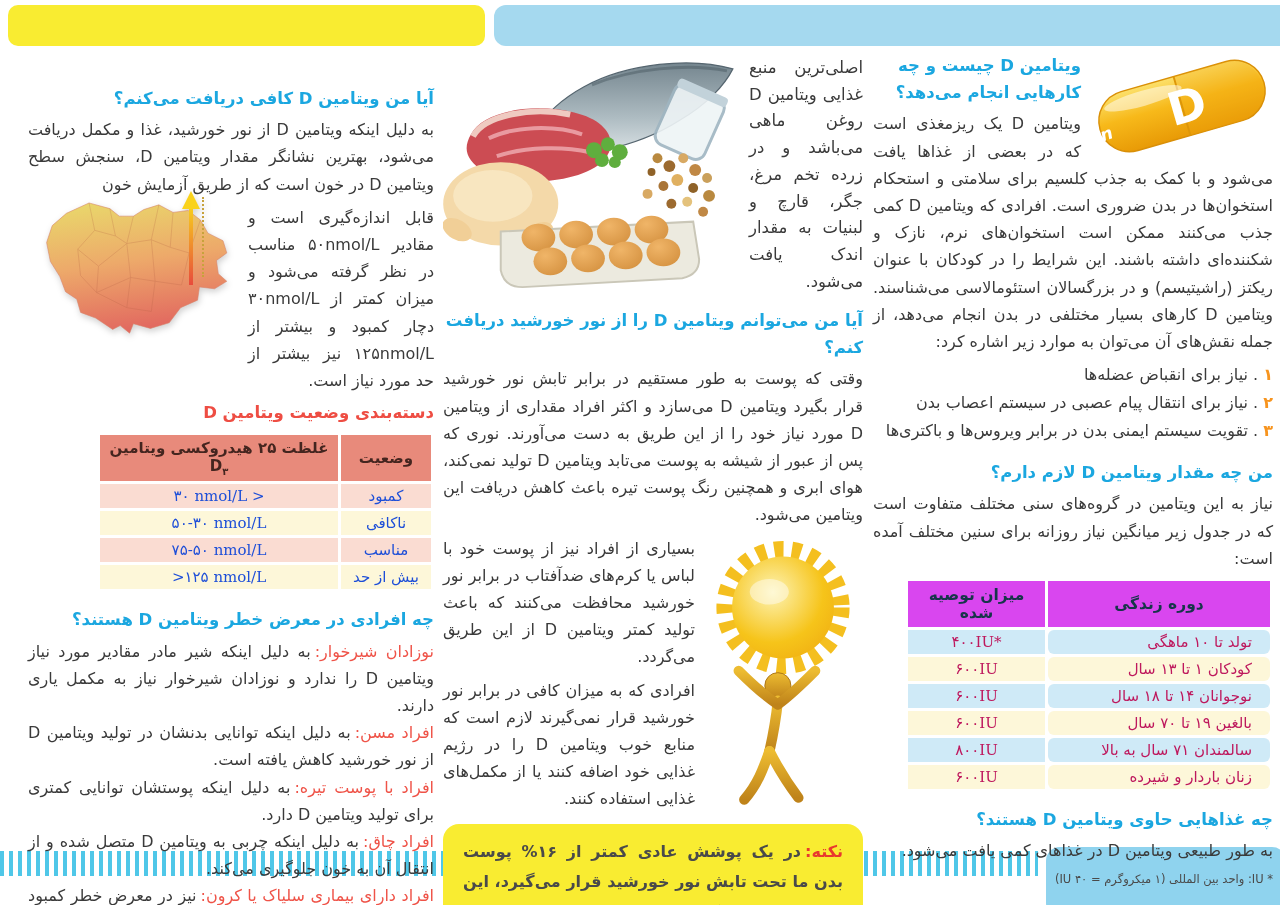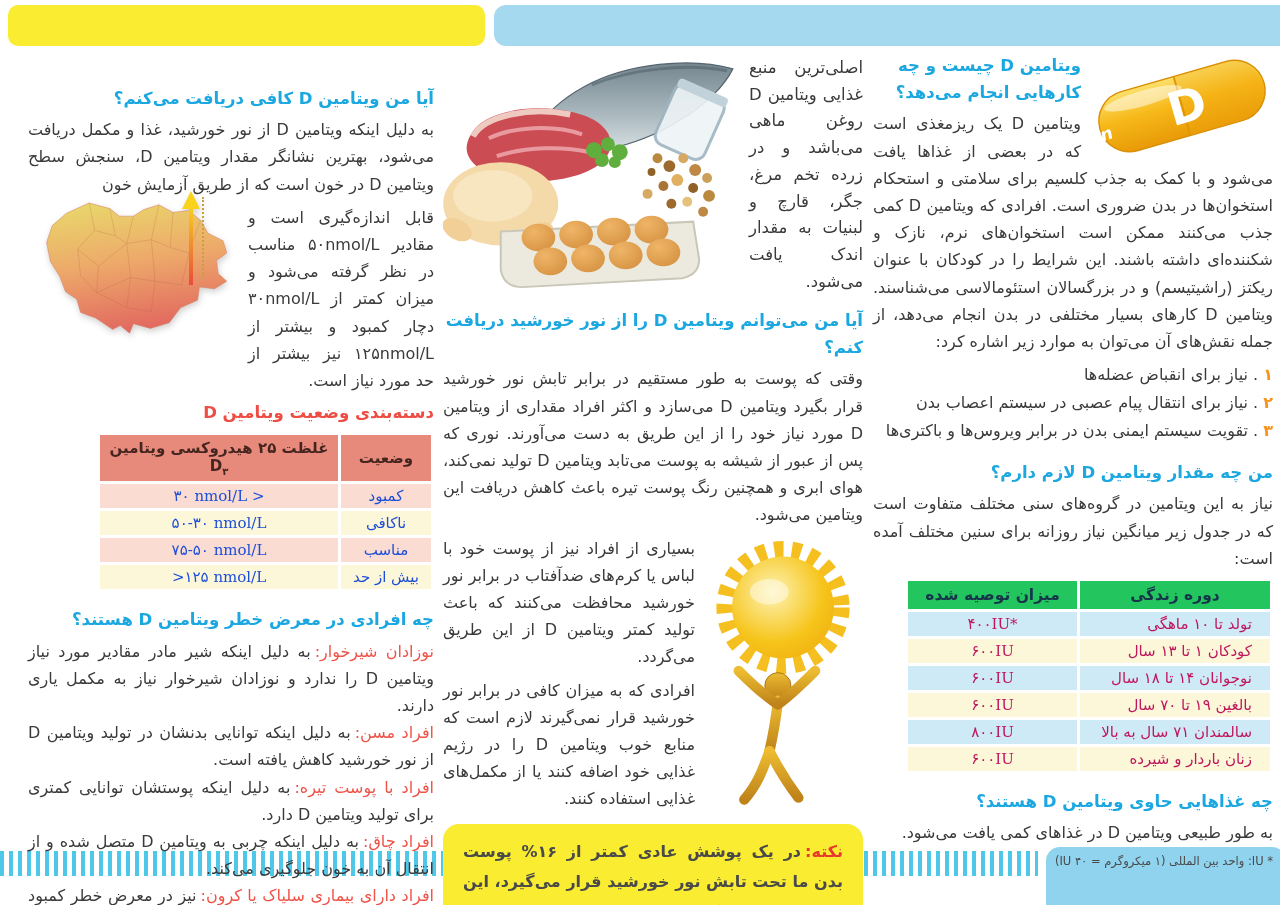--- a/index.html
+++ b/index.html
@@ -41,23 +41,23 @@
   .man-svg { margin-top:-20px; margin-right:14px; }
   
   .note-box { clear:both; margin-top:12px; background:#f9ec31; border-radius:16px;
     padding:13px 20px; font-size:16px; font-weight:bold; line-height:1.85;
     text-align:justify; color:#4a4a4a; }
   .note-label { color:#e8392e; margin-left:4px; }
   
   table { border-collapse:separate; border-spacing:3px; margin-top:6px; }
   th, td { vertical-align:middle; }
   .t-blue { width:368px; }
-  .t-blue th { background:#22c55e; color:#16354a; font-size:15.5px; font-weight:bold; padding:5px 8px; text-align:center; }
+  .t-blue th { background:#d946ef; color:#16354a; font-size:15.5px; font-weight:bold; padding:5px 8px; text-align:center; }
   .t-blue td { font-size:15px; color:#be185d; padding:3px 8px; }
-  .t-blue td.life { width:190px; text-align:right; padding-right:18px; }
+  .t-blue td.life { width:222px; text-align:right; padding-right:18px;border-radius:6px; }
   .t-blue td.amt { text-align:center; }
   .t-blue tr:nth-child(odd)  td { background:#fdf7d9; }
   .t-blue tr:nth-child(even) td { background:#cfeaf7; }
   .t-red { width:337px; }
   .t-red th { background:#e88a7b; color:#44251f; font-size:15px; font-weight:bold; padding:4px 8px; text-align:center; }
   .t-red td { font-size:15px; color:#1d4ed8; padding:3px 8px; text-align:center; }
   .t-red td.stat { width:90px; }
   .t-red tr:nth-child(odd)  td { background:#fdf7d9; }
   .t-red tr:nth-child(even) td { background:#fadcd2; }
   .ltr { direction:ltr; unicode-bidi:isolate; font-family:"DejaVu Serif","DejaVu Sans",serif; }

